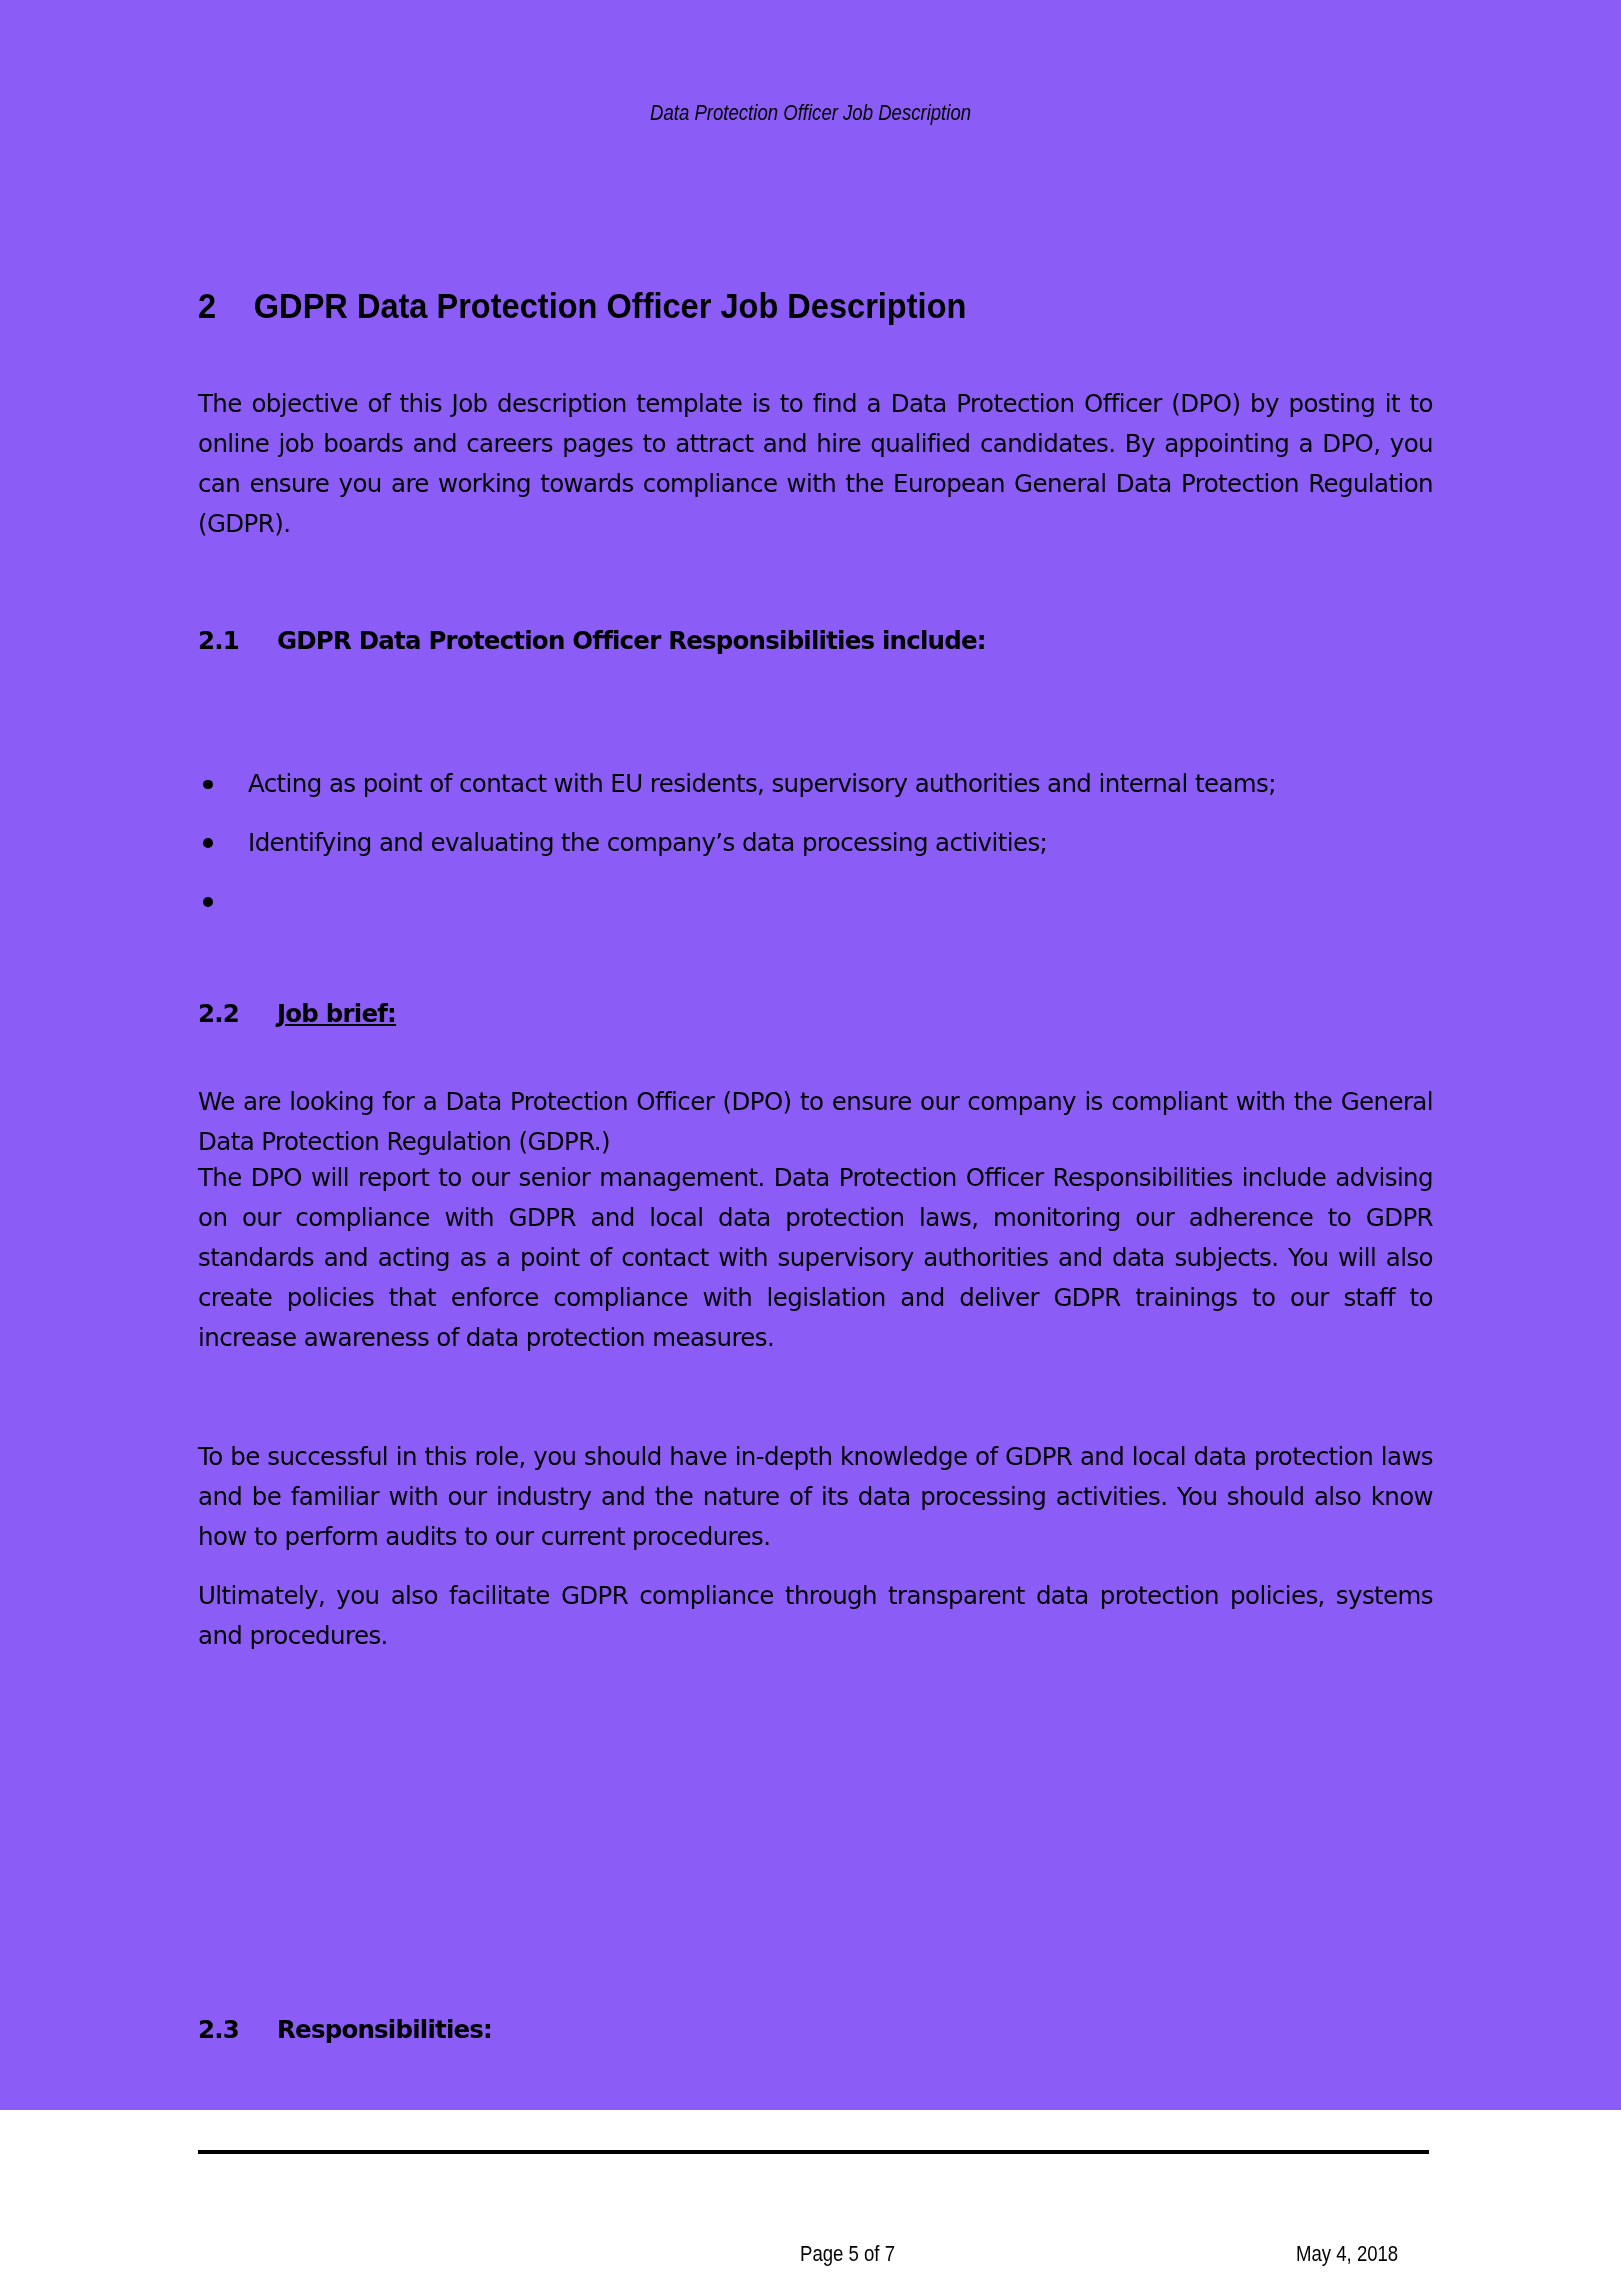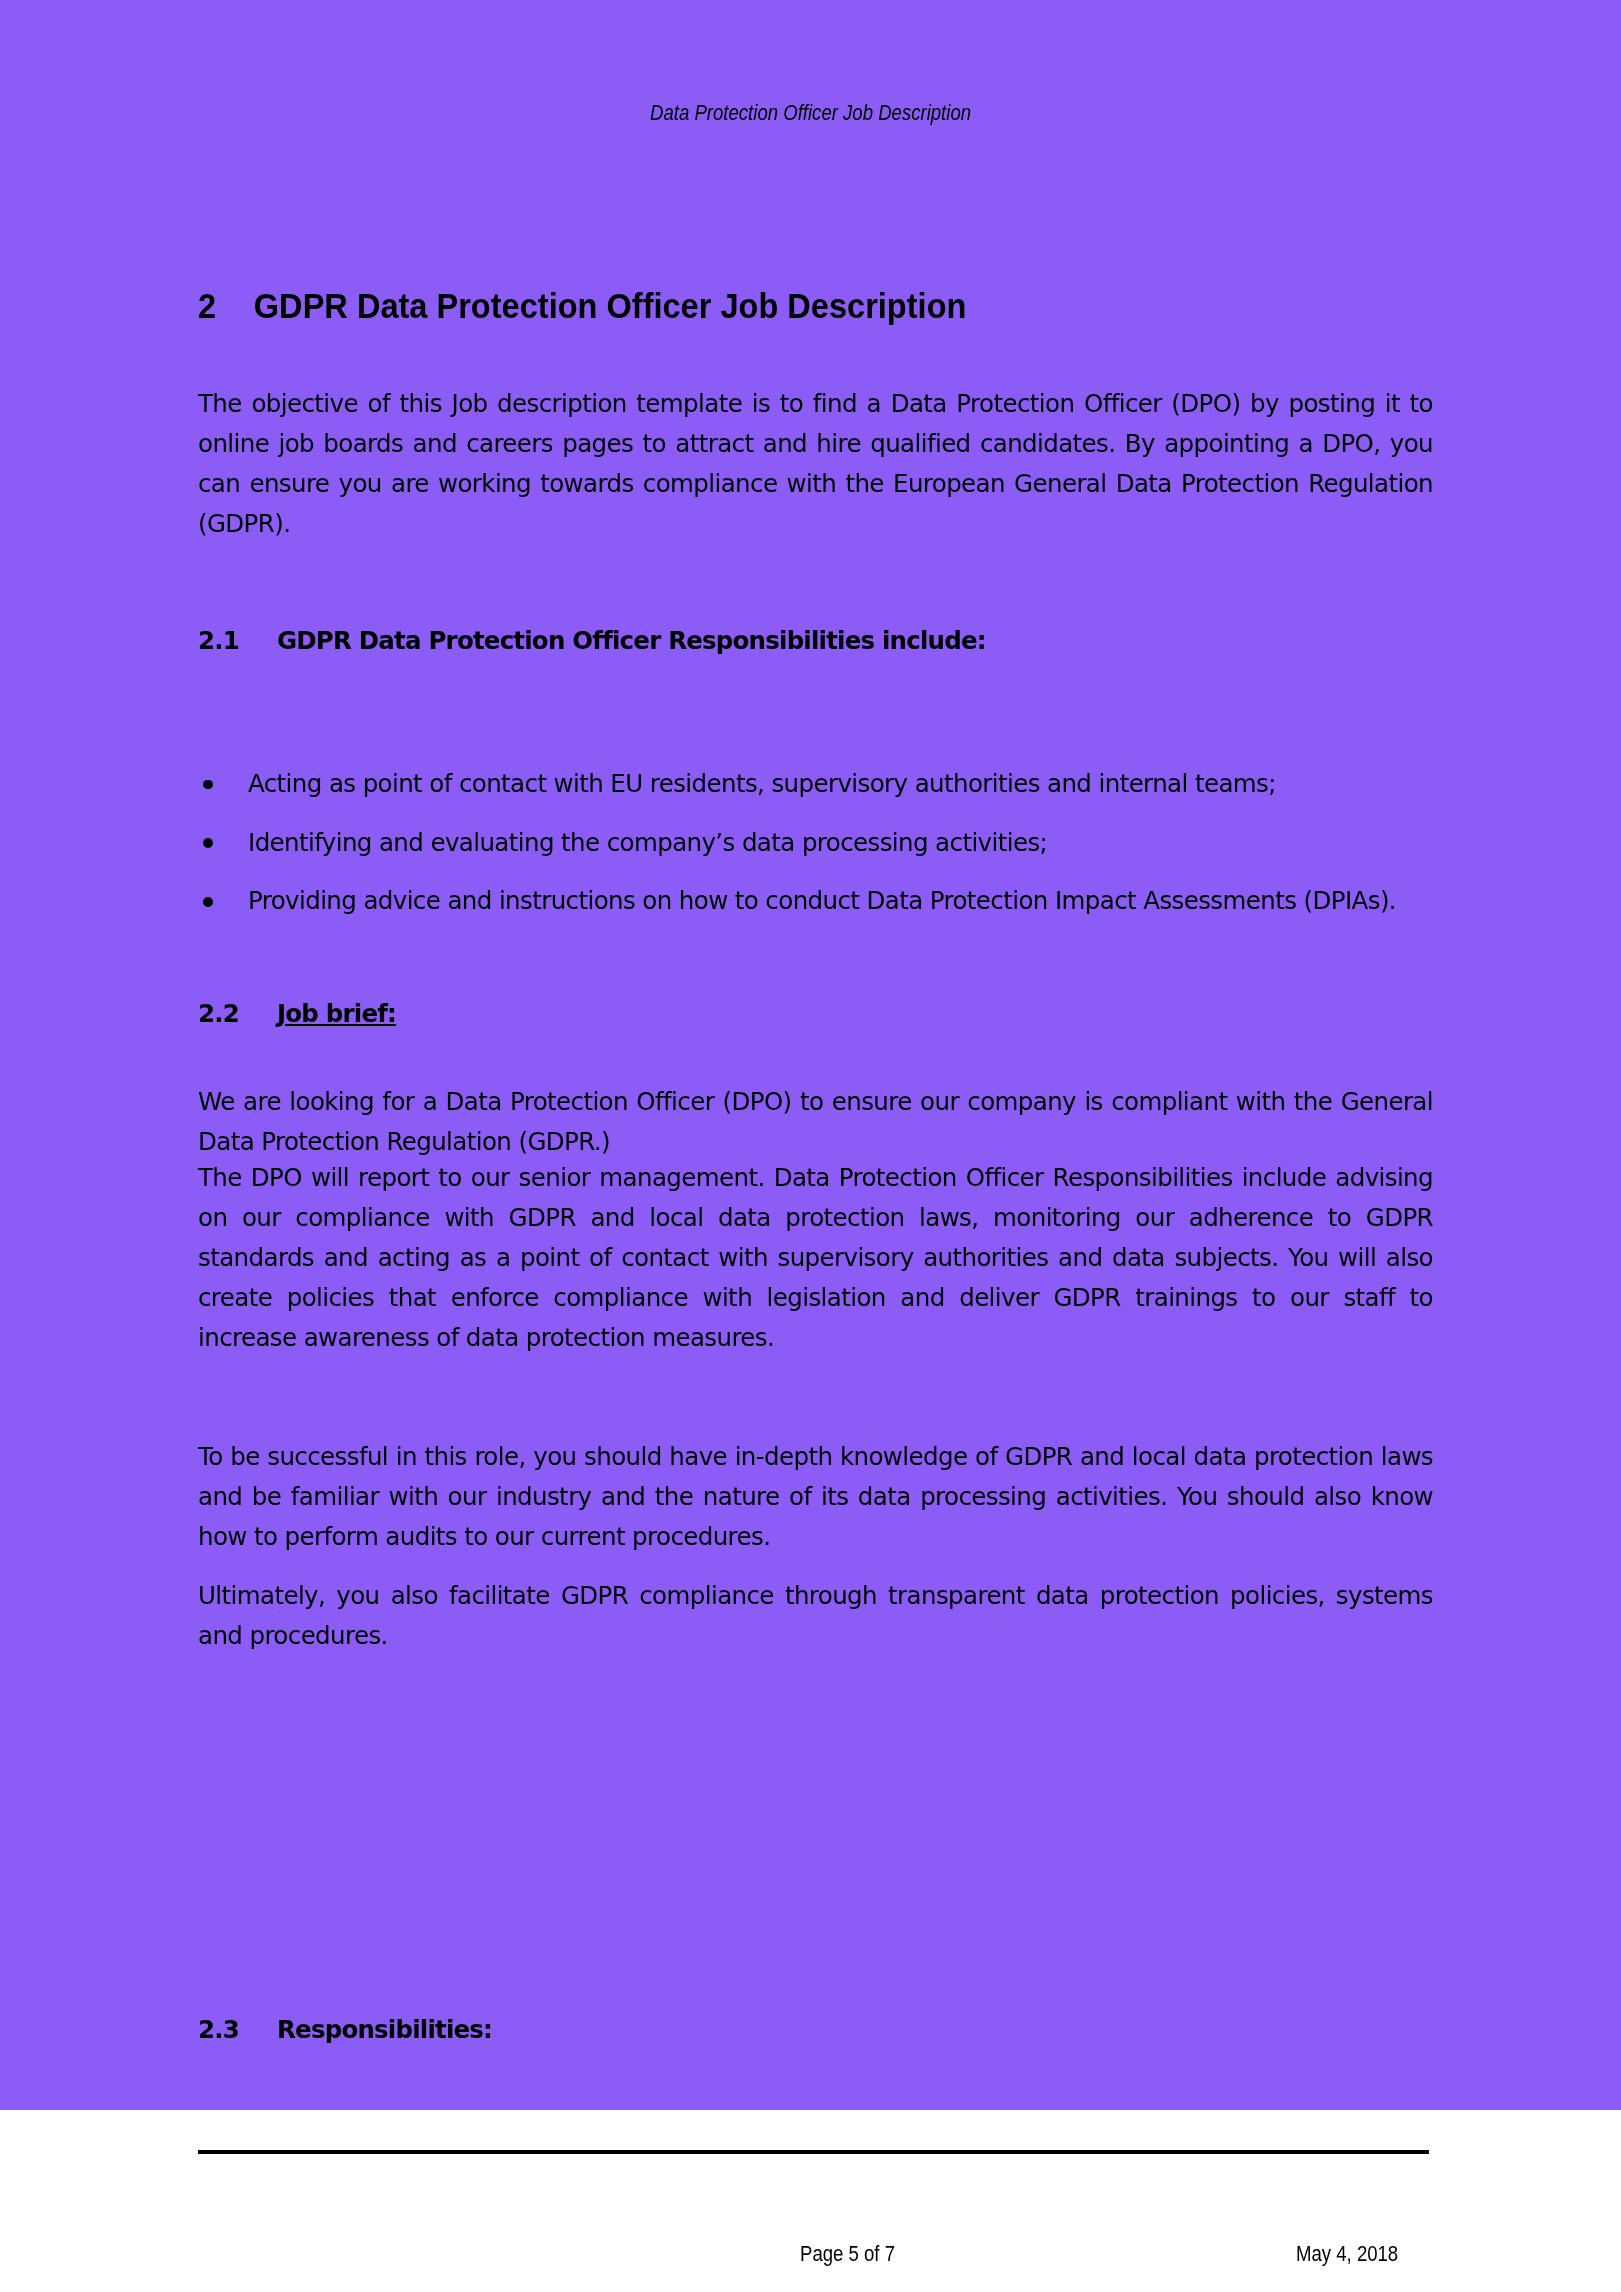--- a/index.html
+++ b/index.html
@@ -51,21 +51,21 @@
     <p class="para">The objective of this Job description template is to find a Data Protection Officer (DPO) by posting it to online job boards and careers pages to attract and hire qualified candidates. By appointing a DPO, you can ensure you are working towards compliance with the European General Data Protection Regulation (GDPR).</p>
   </div>
 
   <div class="h2" style="top:621px;">
     <span class="num">2.1</span><span>GDPR Data Protection Officer Responsibilities include:</span>
   </div>
 
   <ul class="bullets" style="top:716px;margin-top:48px;">
     <li><span class="dot"></span><span>Acting as point of contact with EU residents, supervisory authorities and internal teams;</span></li>
     <li><span class="dot"></span><span>Identifying and evaluating the company’s data processing activities;</span></li>
-    <li><span class="dot"></span><span>Providing advice and instructions on how to conduct Data Protection Impact Assessments (DPIAs).</span></li>
+    <li><span class="dot"></span></li>
   </ul>
 
   <div class="h2" style="top:994px;text-decoration:underline;">
     <span class="num">2.2</span><span>Job brief:</span>
   </div>
 
   <div class="content" style="top:1082px;">
     <p class="para">We are looking for a Data Protection Officer (DPO) to ensure our company is compliant with the General Data Protection Regulation (GDPR.)</p>
   </div>
   <div class="content" style="top:1158px;">

